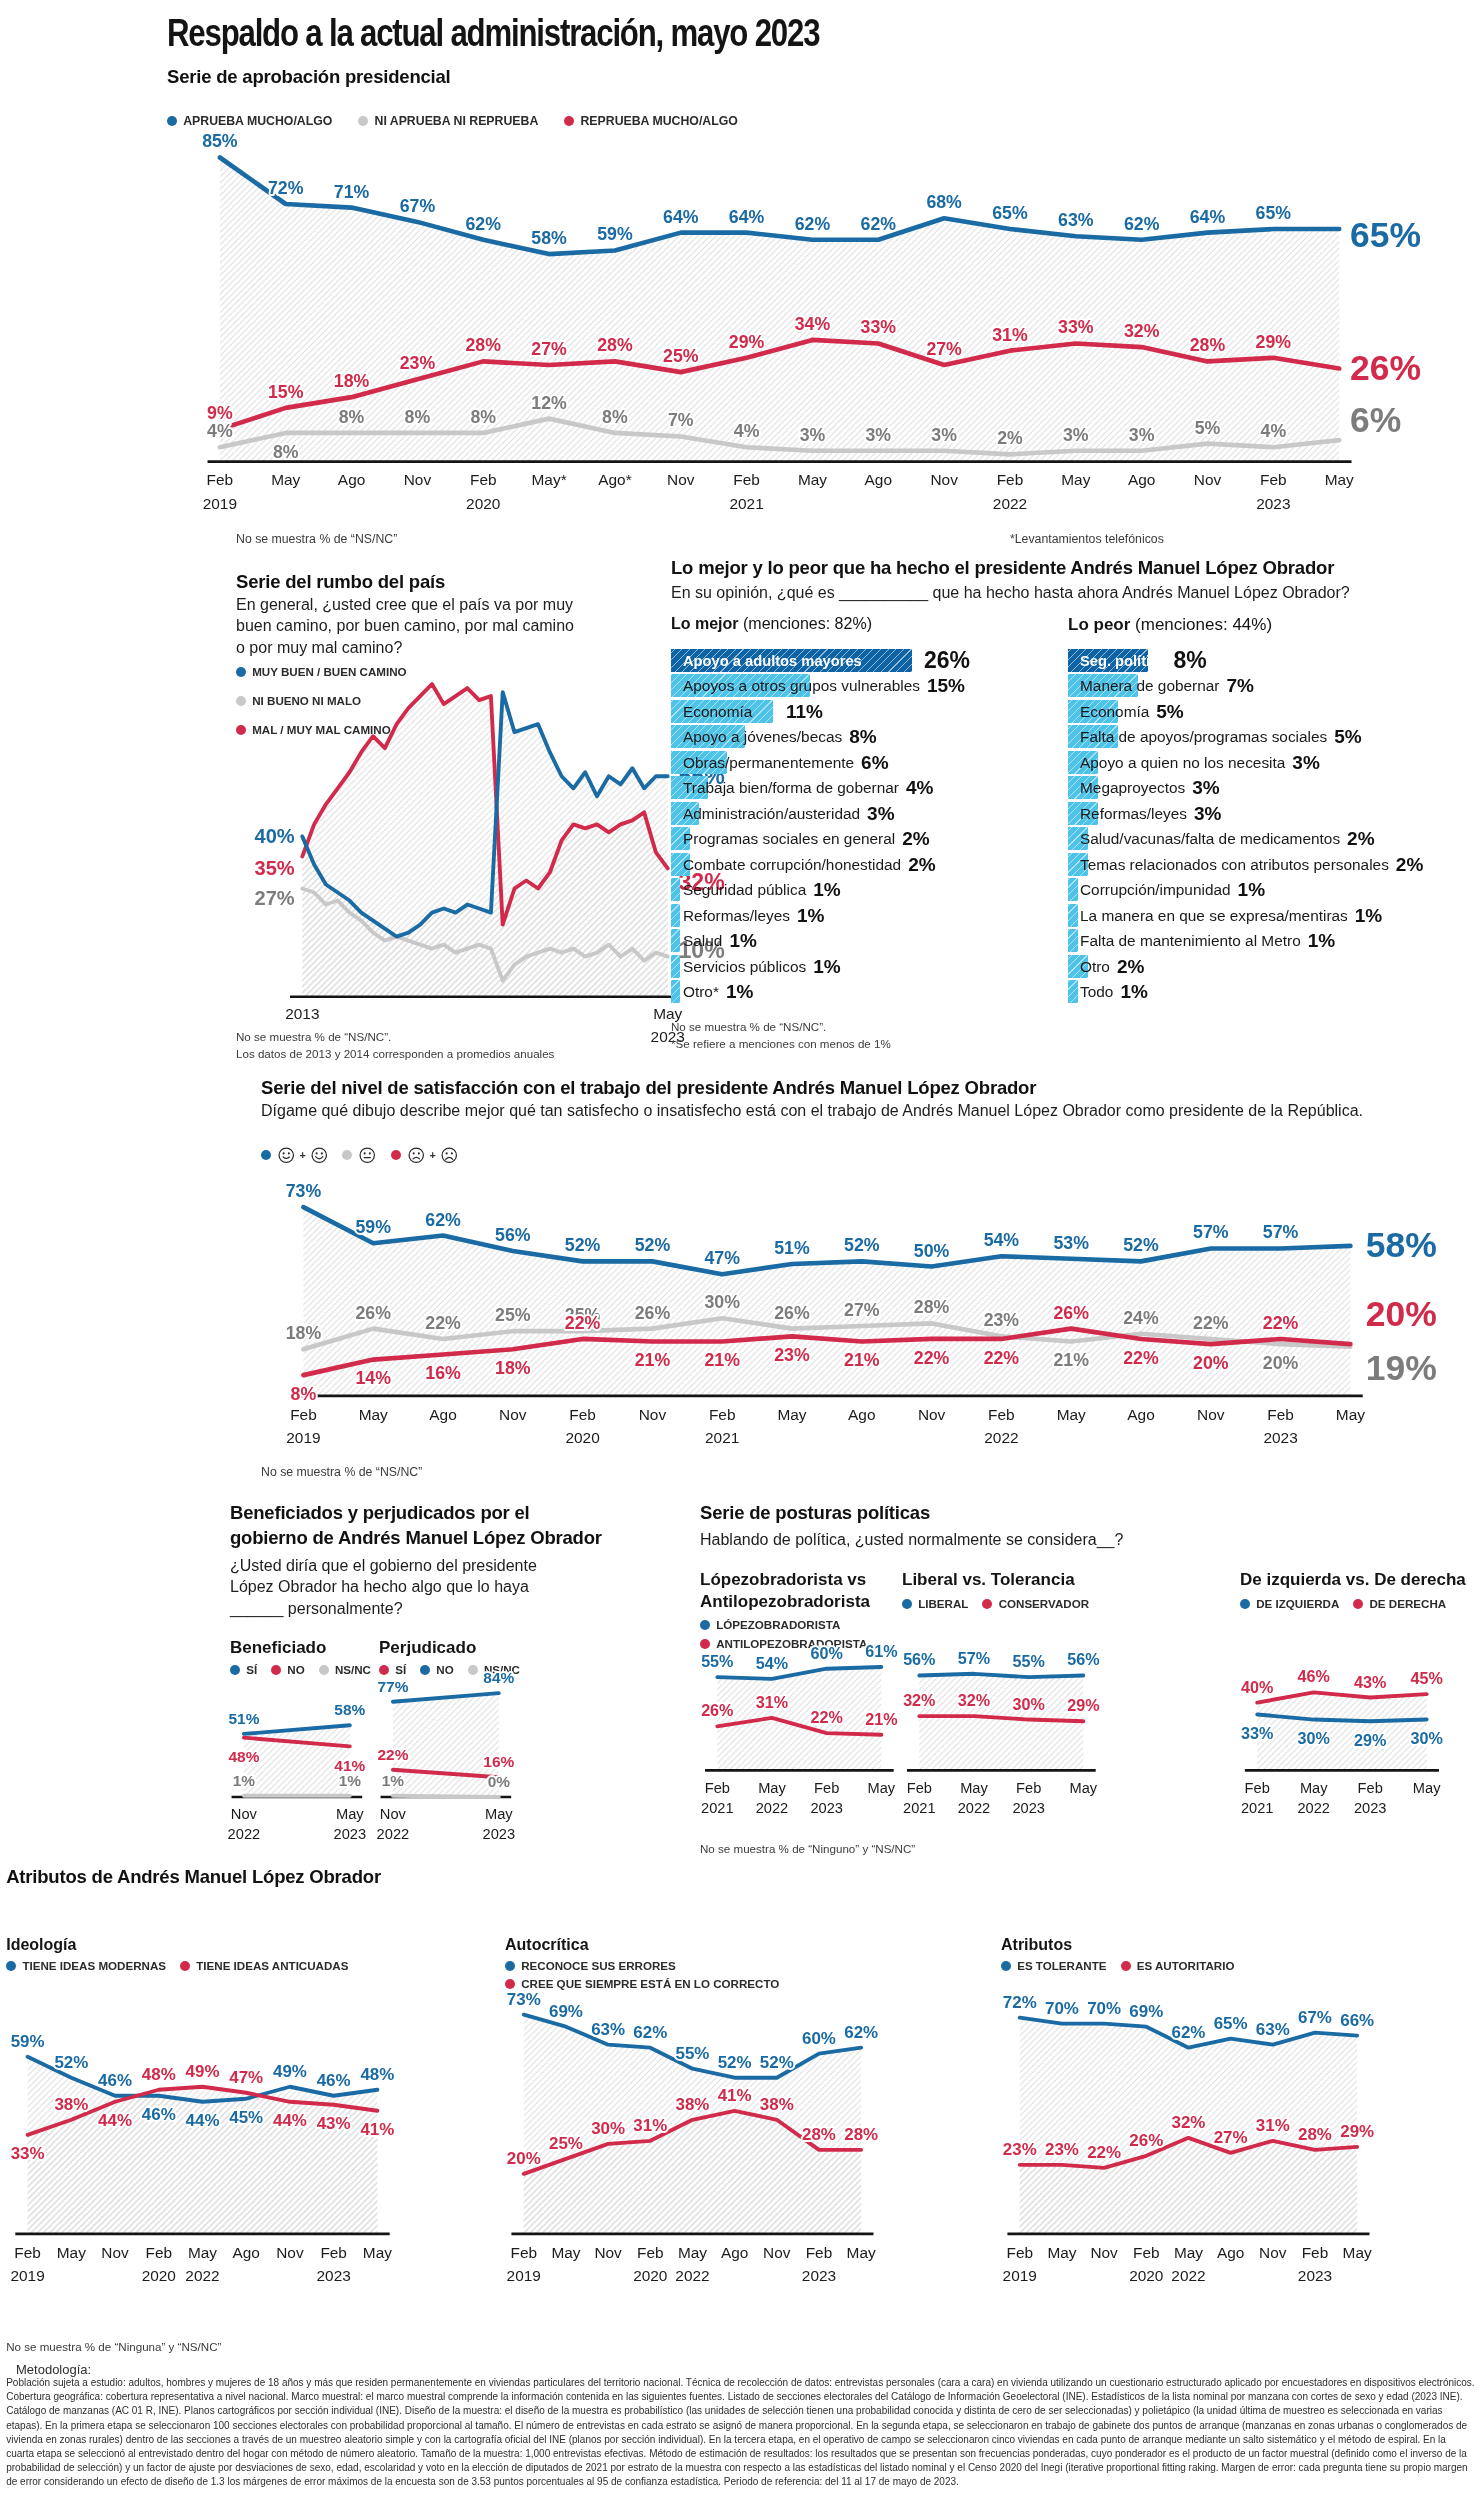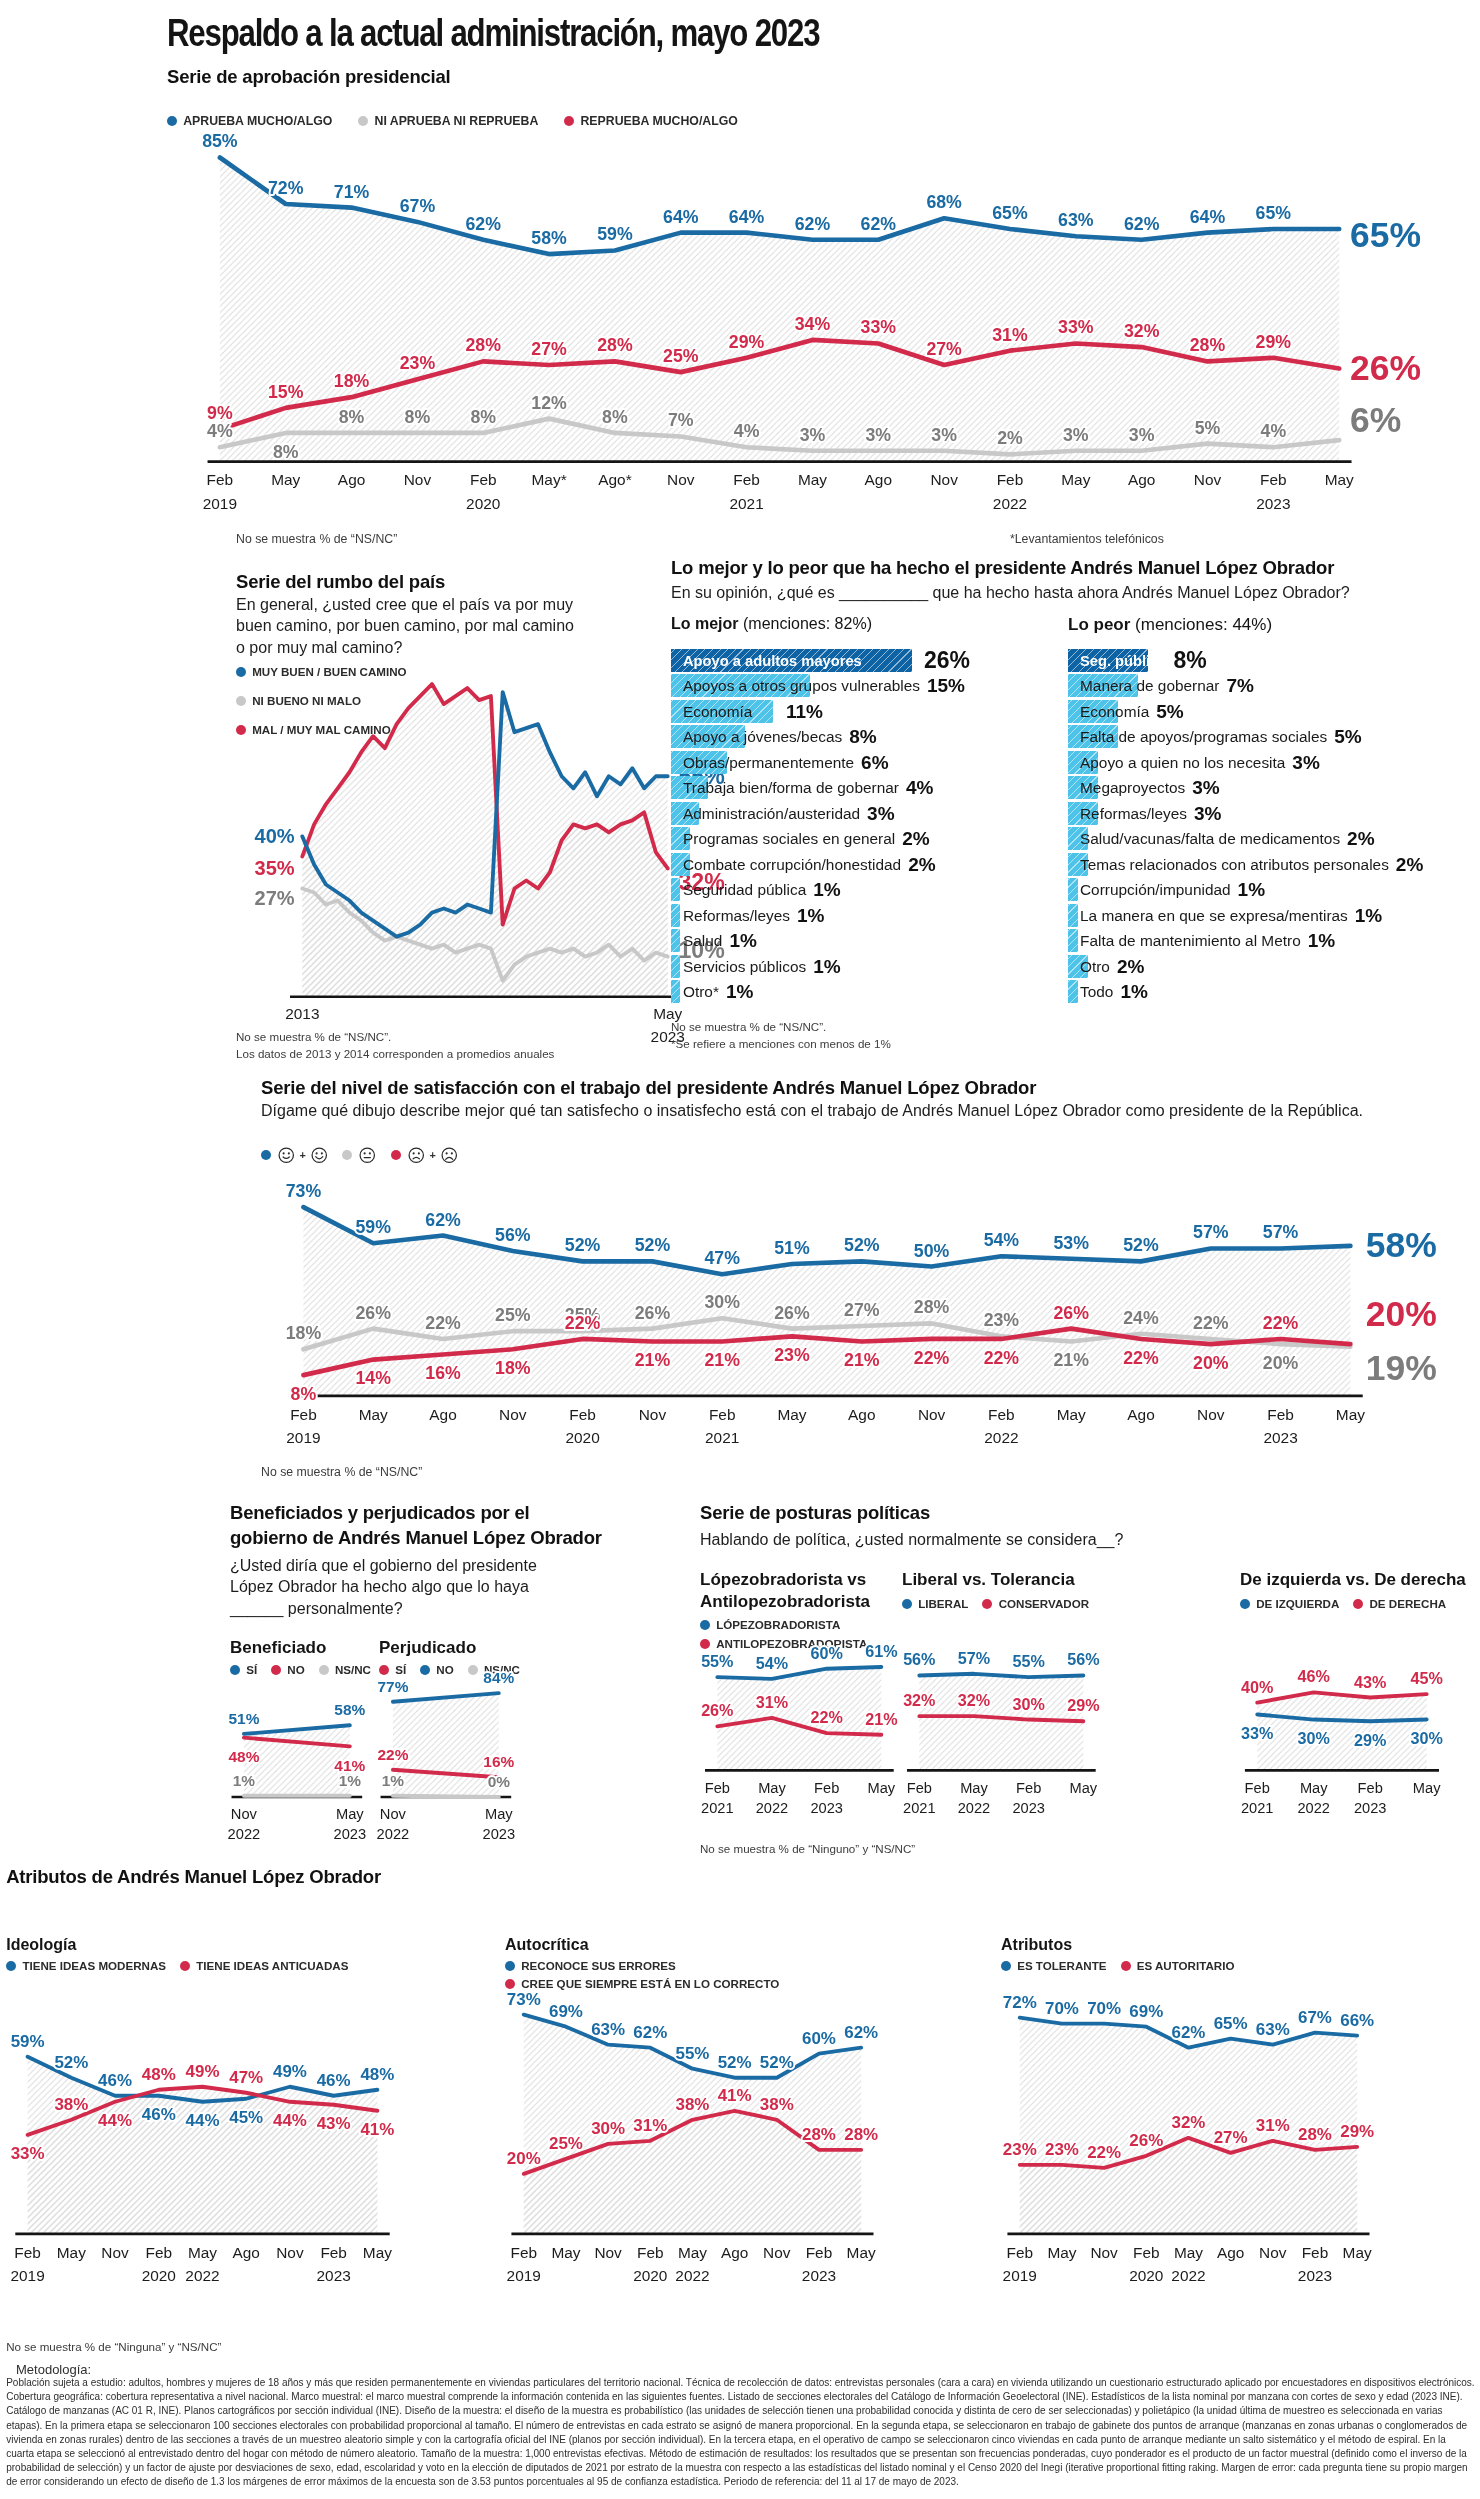--- a/index.html
+++ b/index.html
@@ -311,21 +311,21 @@
       </div>
     </div>
 
   <div class="abs" style="left:1068px;top:615px;font-size:17px">
     <span style="font-weight:bold">Lo peor</span><span> (menciones: 44%)</span>
   </div>
   <div class="abs bars" style="left:1068px;top:648px;width:409px">
       <div class="bar-row">
         <div class="bar dark" style="width: 80px;"></div>
         <div class="bar-line">
-          <span class="bar-label on-dark" style="min-width: 74px;">Seg. pública</span>
+          <span class="bar-label on-dark" style="min-width: 74px;">Seg. política</span>
           <span class="bar-value big">8%</span>
         </div>
       </div>
       <div class="bar-row">
         <div class="bar" style="width: 70px;"></div>
         <div class="bar-line">
           <span class="bar-label" style="min-width: 64px;">Manera de gobernar</span>
           <span class="bar-value">7%</span>
         </div>
       </div>

